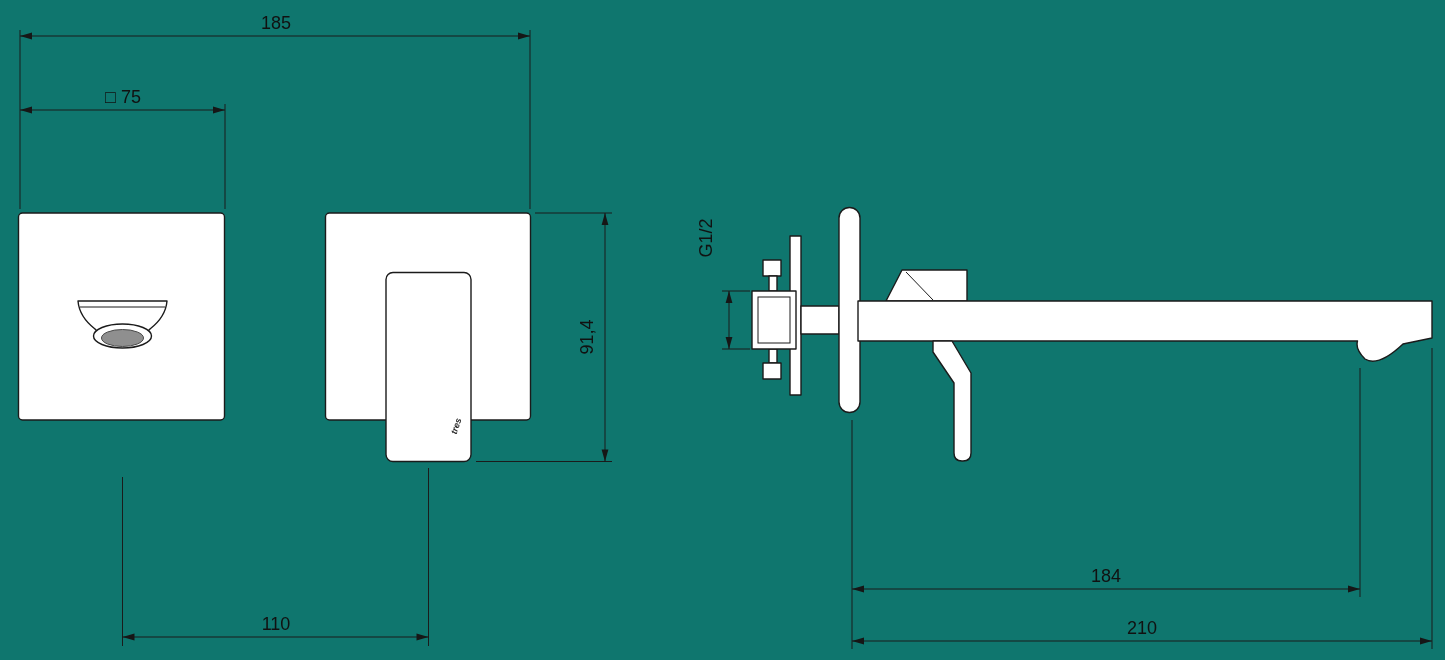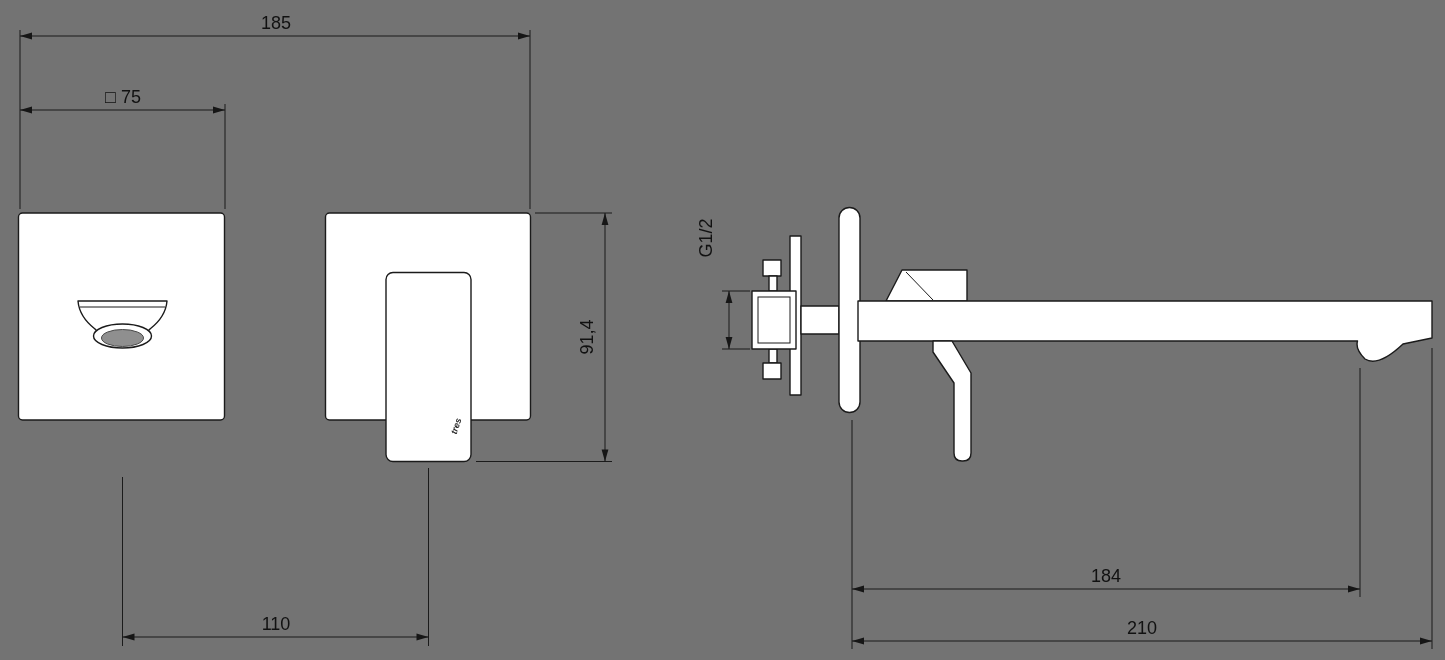--- a/index.html
+++ b/index.html
@@ -1,16 +1,16 @@
 <!DOCTYPE html>
 <html><head>
 <meta charset="utf-8">
 <style>
   html,body{margin:0;padding:0;background:#ffffff;}
-  .stage{position:relative;width:1445px;height:660px;background:#737373;overflow:hidden;}
+  .stage{position:relative;width:1445px;height:660px;background:#0f766e;overflow:hidden;}
   svg{display:block;}
   .obj{fill:#ffffff;stroke:#1b1b1b;stroke-width:1.4;stroke-linejoin:round;}
   .thin{fill:none;stroke:#1b1b1b;stroke-width:1;}
   .dim{stroke:#1b1b1b;stroke-width:1;fill:none;}
   .dimtext{font:18px "Liberation Sans",sans-serif;fill:#111111;}
   .brand{font:italic bold 9px "Liberation Sans",sans-serif;fill:#2a2a2a;}
 </style>
 </head>
 <body>
 

